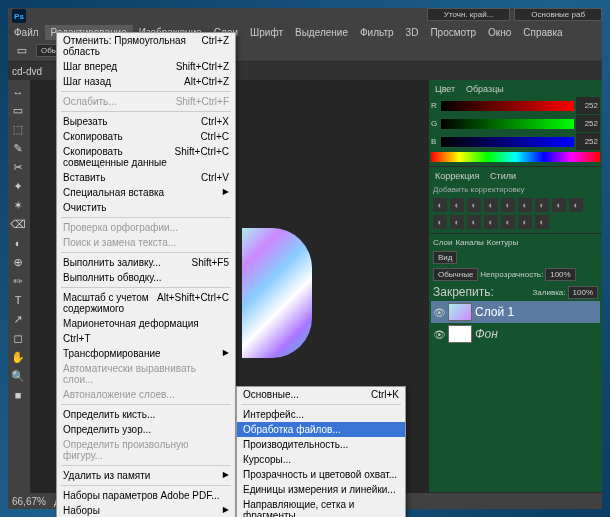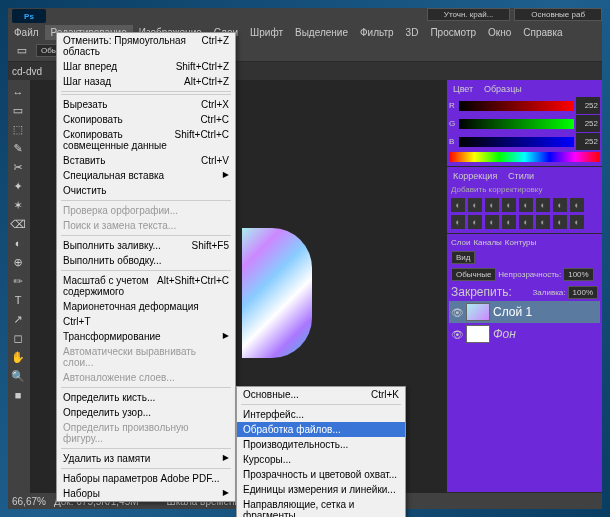--- a/index.html
+++ b/index.html
@@ -1,30 +1,30 @@
 <!DOCTYPE html>
 <html><head>
 <meta charset="utf-8">
 <style>
 * { margin: 0; padding: 0; box-sizing: border-box; font-family: "Segoe UI", Tahoma, sans-serif; font-size: 10px; }
 body { width: 610px; height: 517px; background: linear-gradient(135deg,#0a3d62,#1e5f8e,#0a3d62); overflow: hidden; position: relative; }
 .app { position: absolute; top: 8px; left: 8px; right: 8px; bottom: 8px; background: #414141; display: flex; flex-direction: column; }
 .titlebar { height: 16px; background: #414141; display: flex; align-items: center; padding: 0 4px; }
-.ps-logo { width: 34px; height: 14px; background: #001e36; color: #31a8ff; font-weight: bold; font-size: 8px; display: flex; align-items: center; justify-content: center; border-radius: 2px; }
+.ps-logo { width: 14px; height: 14px; background: #001e36; color: #31a8ff; font-weight: bold; font-size: 8px; display: flex; align-items: center; justify-content: center; border-radius: 2px; }
 .menubar { height: 16px; background: #414141; display: flex; align-items: center; color: #ccc; }
 .menubar span { padding: 2px 6px; cursor: default; }
 .menubar span.open { background: #5a5a5a; }
 .toolbar-top { height: 22px; background: #414141; border-bottom: 1px solid #2a2a2a; display: flex; align-items: center; padding: 0 4px; gap: 4px; color: #ccc; }
 .tab-strip { height: 18px; background: #323232; display: flex; align-items: center; color: #ccc; padding: 0 4px; }
 .workspace { flex: 1; display: flex; background: #262626; position: relative; }
 .tools-left { width: 22px; background: #414141; display: flex; flex-direction: column; padding: 2px 0; gap: 1px; }
 .tool { width: 20px; height: 18px; display: flex; align-items: center; justify-content: center; color: #ccc; font-size: 11px; }
 .canvas-area { flex: 1; background: #262626; position: relative; }
 .canvas-img { position: absolute; left: 212px; top: 148px; width: 70px; height: 130px; background: linear-gradient(135deg,#aee,#c8f,#8cf,#fff,#a7f,#4bd); border-radius: 0 40px 40px 0; }
-.panels-right { width: 155px; background: #6d28d9; display: flex; flex-direction: column; }
+.panels-right { width: 173px; background: #14532d; display: flex; flex-direction: column; }
 .panel { border-bottom: 1px solid #2a2a2a; padding: 2px; }
 .panel-tab { color: #ccc; font-size: 9px; padding: 2px 4px; display: inline-block; }
 .slider-row { display: flex; align-items: center; gap: 2px; margin: 1px 0; }
 .slider-row .lbl { width: 8px; color: #ccc; font-size: 8px; }
 .slider-row .track { flex: 1; height: 10px; }
 .slider-row .val { width: 24px; background: #2a2a2a; color: #ccc; font-size: 8px; text-align: right; padding: 4px 2px; }
 .track.r { background: linear-gradient(90deg,#000,#f00); }
 .track.g { background: linear-gradient(90deg,#000,#0f0); }
 .track.b { background: linear-gradient(90deg,#000,#00f); }
 .hue { height: 10px; background: linear-gradient(90deg,red,yellow,lime,cyan,blue,magenta,red); margin: 2px 0; }
@@ -204,20 +204,24 @@
       </div>
       <div class="dd-item">
         <span>Шаг вперед</span>
         <span>Shift+Ctrl+Z</span>
       </div>
       <div class="dd-item">
         <span>Шаг назад</span>
         <span>Alt+Ctrl+Z</span>
       </div>
       <div class="dd-sep"></div>
+      <div class="dd-item disabled">
+        <span>Ослабить...</span>
+        <span>Shift+Ctrl+F</span>
+      </div>
       <div class="dd-sep"></div>
       <div class="dd-item">
         <span>Вырезать</span>
         <span>Ctrl+X</span>
       </div>
       <div class="dd-item">
         <span>Скопировать</span>
         <span>Ctrl+C</span>
       </div>
       <div class="dd-item">

